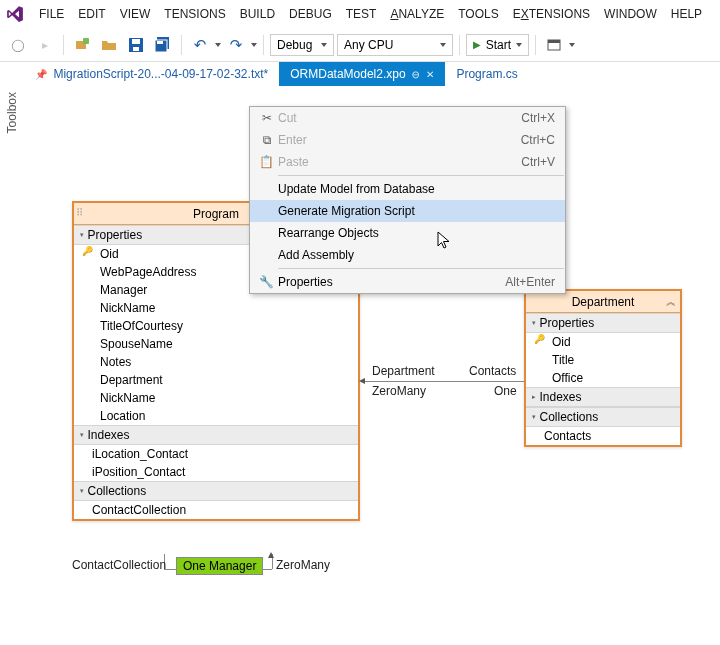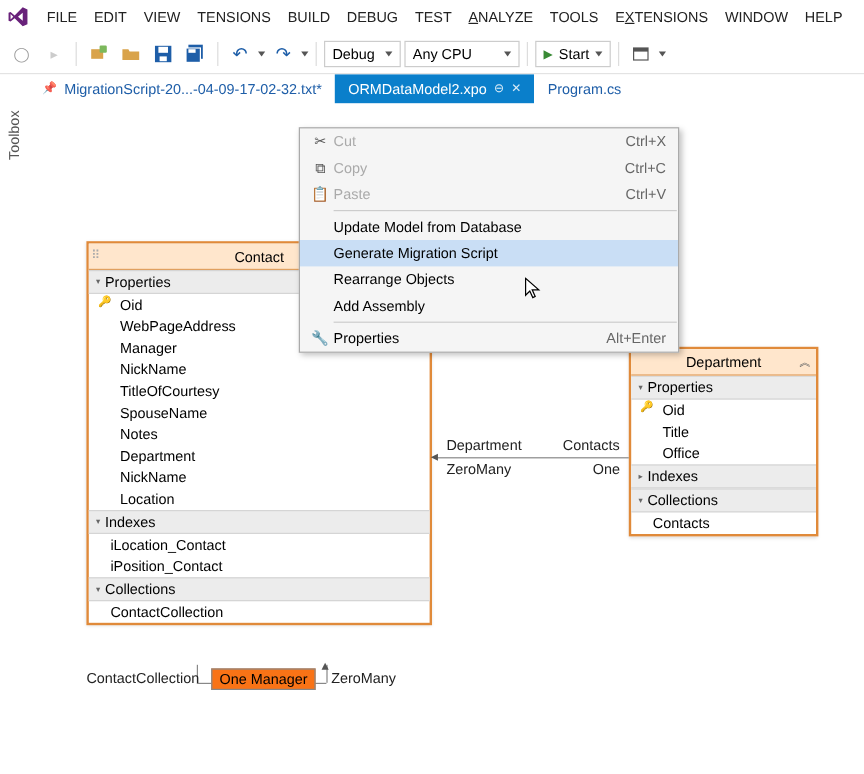--- a/index.html
+++ b/index.html
@@ -42,21 +42,21 @@
 .ctx-menu { position: absolute; left: 225px; top: 18px; width: 317px; background: #f5f5f5; border: 1px solid #aaa; box-shadow: 2px 2px 5px rgba(0,0,0,.25); z-index: 50; }
 .ctx-item { height: 22px; display: flex; align-items: center; padding: 0 10px 0 6px; cursor: default; position: relative; }
 .ctx-item .ic { width: 22px; display: flex; justify-content: center; color: #555; font-size: 12px; }
 .ctx-item .lbl { flex: 1; }
 .ctx-item .sc { color: #666; }
 .ctx-item.disabled { color: #aaa; }
 .ctx-item.hl { background: #c9def5; }
 .ctx-sep { height: 1px; background: #ccc; margin: 2px 1px 2px 28px; }
 
 .rel-lbl { position: absolute; font-size: 12px; color: #222; }
-.assoc-box { position: absolute; border: 1px solid #888; padding: 1px 6px; background: #f97316; }
+.assoc-box { position: absolute; border: 1px solid #888; padding: 1px 6px; background: #84cc16; }
 .arrow { position: absolute; color: #555; font-size: 12px; }
 .line { position: absolute; background: #888; }
 
 .cursor-arrow { position: absolute; left: 413px; top: 143px; z-index: 60; pointer-events: none; }
 </style>
 </head>
 <body>
 
 <div class="menubar">
   <svg class="vs-logo" viewBox="0 0 32 32">
@@ -108,21 +108,21 @@
   <div class="tool-sep"></div>
   <div class="tool-btn" style="color:#1e5ea8;font-size:15px">↶</div>
   <span class="caret"></span>
   <div class="tool-btn" style="color:#1e5ea8;font-size:15px">↷</div>
   <span class="caret"></span>
   <div class="tool-sep"></div>
   <div class="tool-drop" style="width:64px">
       <span>Debug</span>
       <span class="caret" style="margin-left:auto"></span>
     </div>
-  <div class="tool-drop" style="width:96px">
+  <div class="tool-drop" style="width:116px">
       <span>Any CPU</span>
       <span class="caret" style="margin-left:auto"></span>
     </div>
   <div class="tool-sep"></div>
   <div class="start-btn">
       <span class="play">▶</span>
       <span>Start</span>
       <span class="caret"></span>
     </div>
   <div class="tool-sep"></div>
@@ -150,21 +150,21 @@
     </div>
 </div>
 
 <div class="toolbox">Toolbox</div>
 
 <div class="canvas">
 
   <div class="entity" style="left:48px; top:113px; width:288px;">
     <div class="entity-hdr">
       <span class="handle">⠿</span>
-      <span class="entity-title">Contact</span>
+      <span class="entity-title">Program</span>
       <span class="chev">︽</span>
     </div>
     <div class="sect-hdr">
         <span class="sect-tog">▾</span>
         <span>Properties</span>
       </div>
     <div class="prop key">Oid</div>
     <div class="prop">WebPageAddress</div>
     <div class="prop">Manager</div>
     <div class="prop">NickName</div>
@@ -226,21 +226,21 @@
   <div class="rel-lbl" style="left:252px; top:470px;">ZeroMany</div>
 
   <div class="ctx-menu">
     <div class="ctx-item disabled">
         <span class="ic">✂</span>
         <span class="lbl">Cut</span>
         <span class="sc">Ctrl+X</span>
       </div>
     <div class="ctx-item disabled">
         <span class="ic">⧉</span>
-        <span class="lbl">Copy</span>
+        <span class="lbl">Enter</span>
         <span class="sc">Ctrl+C</span>
       </div>
     <div class="ctx-item disabled">
         <span class="ic">📋</span>
         <span class="lbl">Paste</span>
         <span class="sc">Ctrl+V</span>
       </div>
     <div class="ctx-sep"></div>
     <div class="ctx-item">
         <span class="ic"></span>

